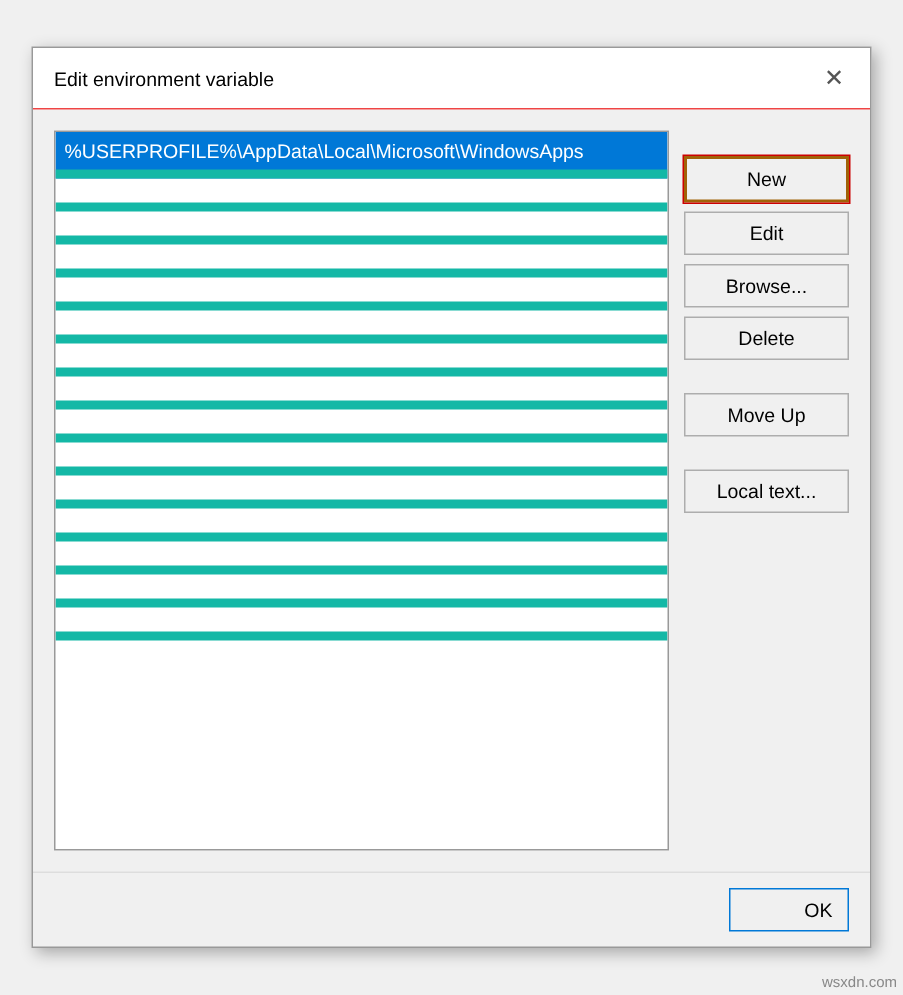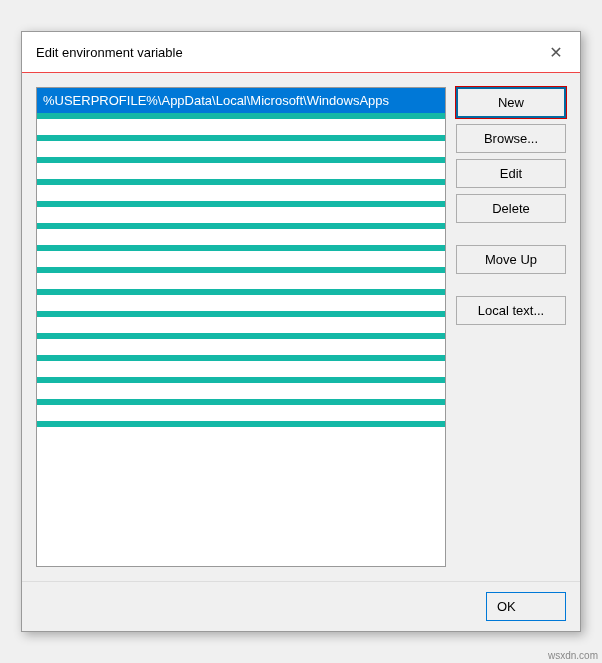--- a/index.html
+++ b/index.html
@@ -99,22 +99,23 @@
       background: #f0f0f0;
       border: 1px solid #adadad;
       cursor: pointer;
       font-size: 13px;
       font-family: 'Segoe UI', Tahoma, Geneva, Verdana, sans-serif;
       text-align: center;
       color: #000;
     }
 
     .btn.highlighted {
-      border: 2px solid #0369a1;
+      border: 2px solid #a16207;
       outline: 1px solid #cc0000;
+      margin-top: 17px;
     }
 
     .btn-spacer {
       height: 10px;
     }
 
     .dialog-footer {
       display: flex;
       justify-content: flex-end;
       padding: 10px 14px;
@@ -123,21 +124,21 @@
     }
 
     .footer-btn {
       width: 80px;
       padding: 6px 10px;
       background: #f0f0f0;
       border: 1px solid #adadad;
       cursor: pointer;
       font-size: 13px;
       font-family: 'Segoe UI', Tahoma, Geneva, Verdana, sans-serif;
-      text-align: left;
+      text-align: right;
       color: #000;
     }
 
     .footer-btn.primary {
       background: #f0f0f0;
       border: 1px solid #0078d7;
     }
 
     .watermark {
       position: fixed;
@@ -172,22 +173,22 @@
         <div class="list-item" style="min-height: 22px;"></div>
         <div class="list-item" style="min-height: 22px;"></div>
         <div class="list-item" style="min-height: 22px;"></div>
         <div class="list-item" style="min-height: 22px;"></div>
         <div class="list-item" style="min-height: 22px;"></div>
         <div class="list-item" style="min-height: 22px;"></div>
       </div>
 
     <div class="buttons-area">
       <button class="btn highlighted">New</button>
+      <button class="btn">Edit</button>
       <button class="btn">Browse...</button>
-      <button class="btn">Edit</button>
       <button class="btn">Delete</button>
       <div class="btn-spacer"></div>
       <button class="btn">Move Up</button>
       <div class="btn-spacer"></div>
       <button class="btn">Local text...</button>
     </div>
   </div>
 
   <div class="dialog-footer">
     <button class="footer-btn primary">OK</button>

